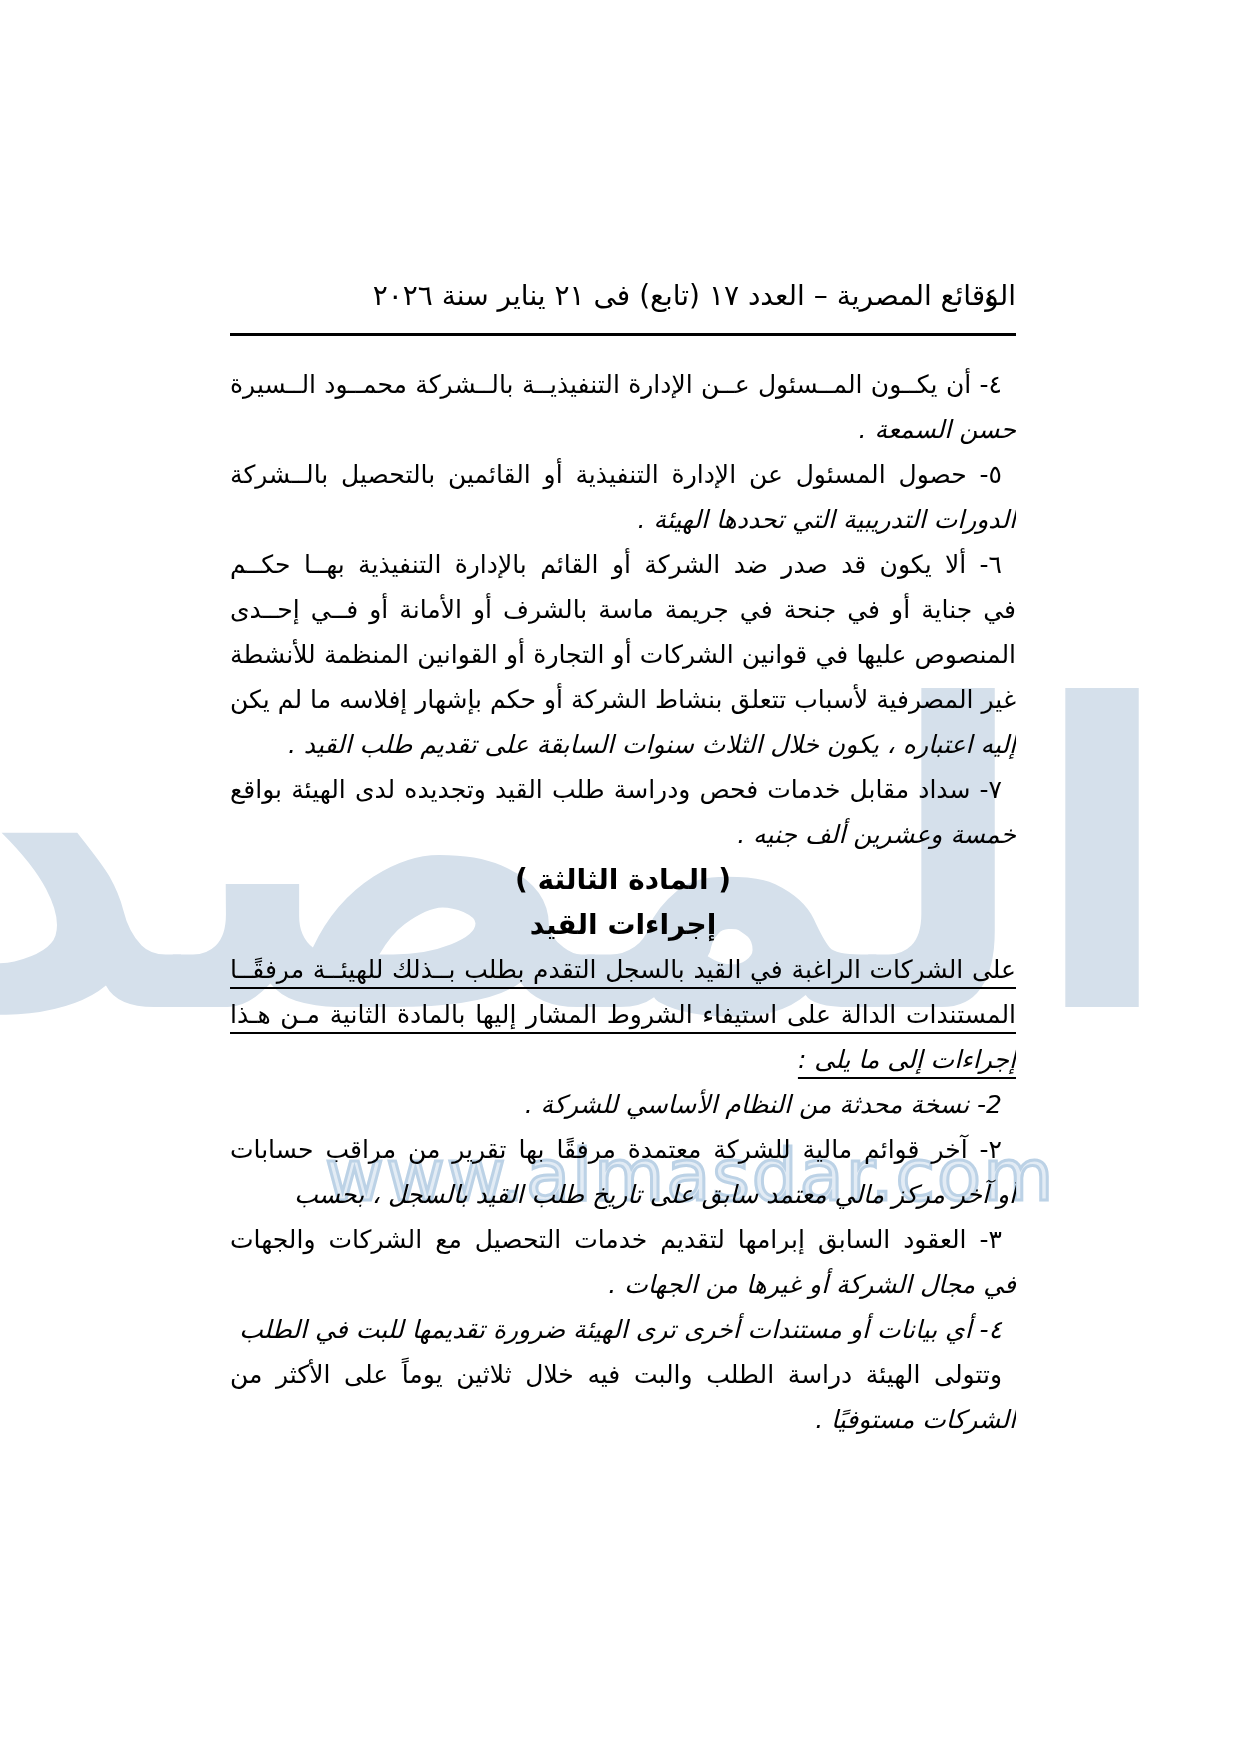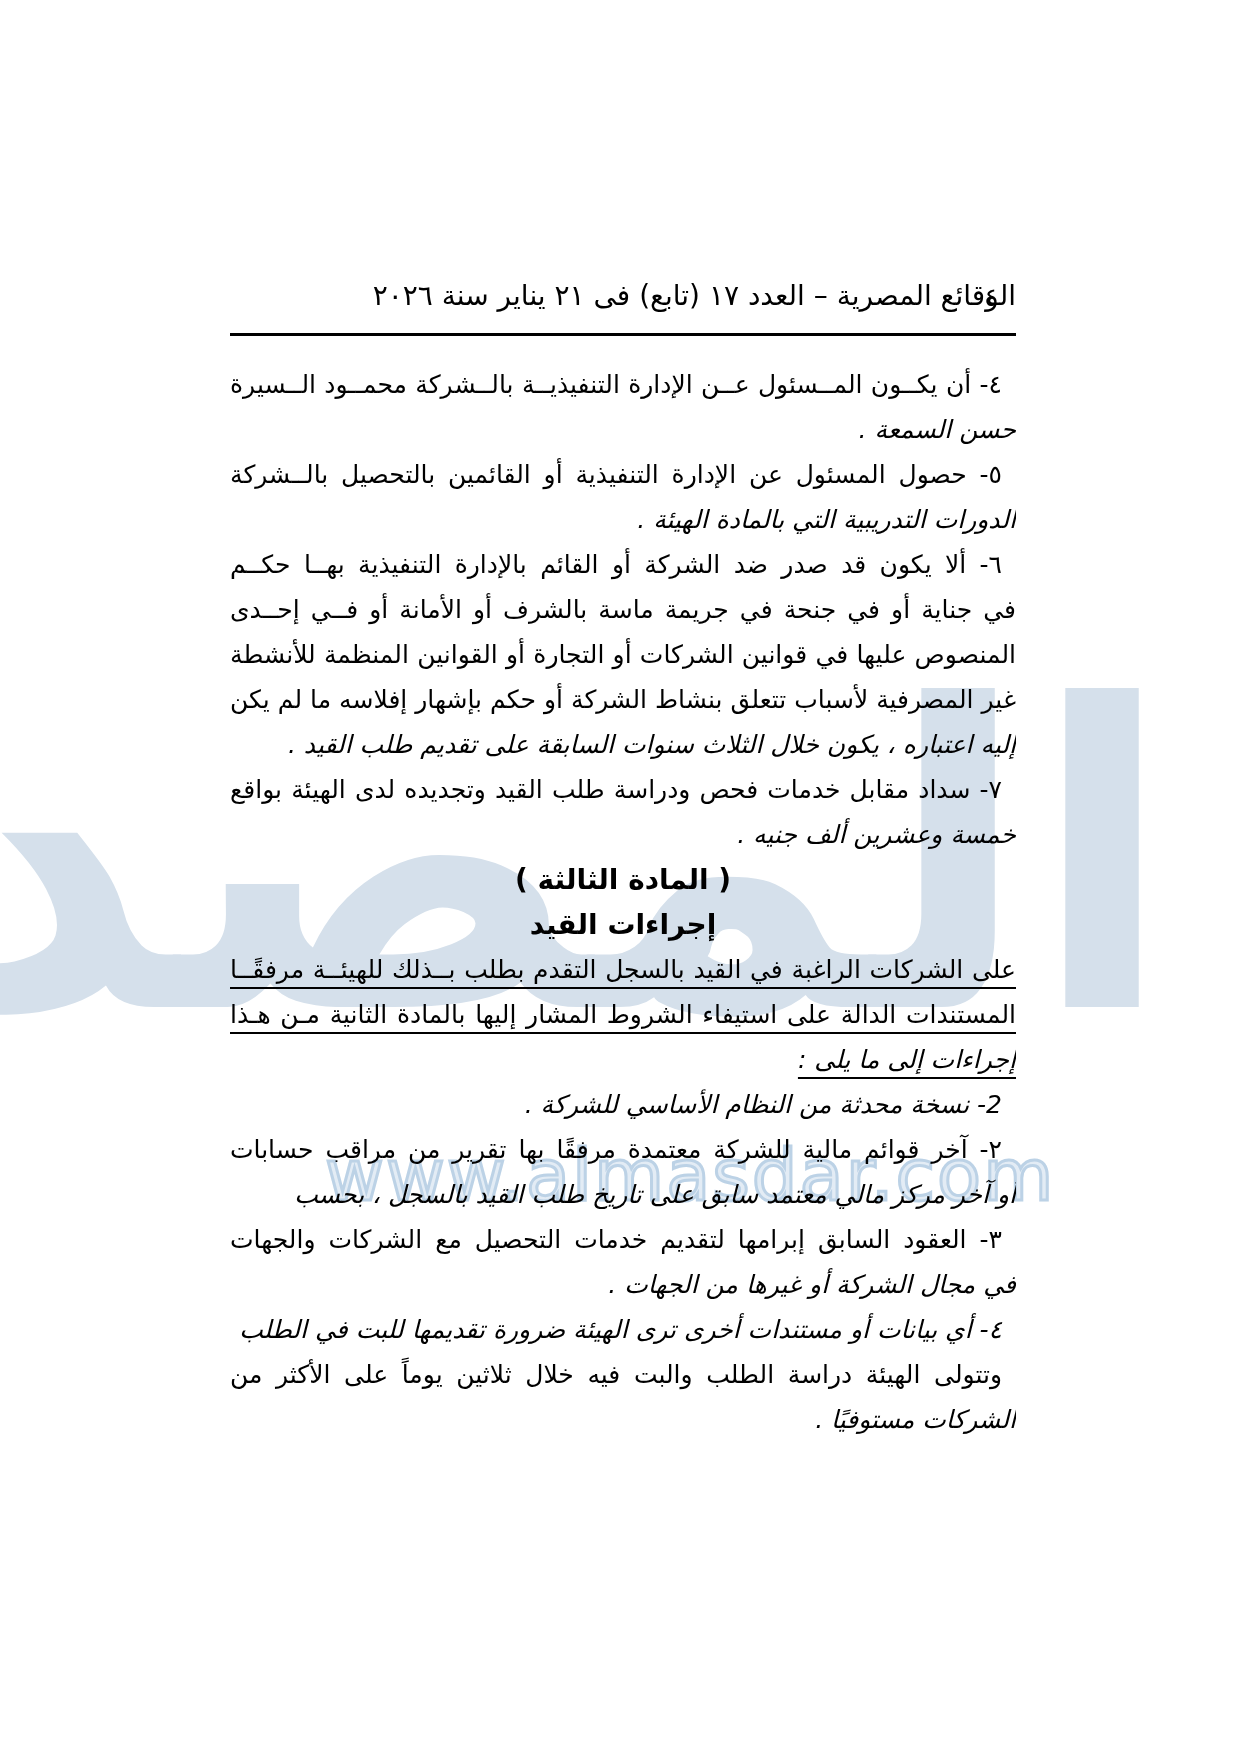--- a/index.html
+++ b/index.html
@@ -108,21 +108,21 @@
   <div class="header">
     <span>الوقائع المصرية – العدد ١٧ (تابع) فى ٢١ يناير سنة ٢٠٢٦</span>
     <span class="page-number">٤</span>
   </div>
   <div class="header-rule"></div>
 
   <div class="content">
     <p class="ln jfy indent">٤- أن يكــون المــسئول عــن الإدارة التنفيذيــة بالــشركة محمــود الــسيرة ،</p>
     <p class="ln rt">حسن السمعة .</p>
     <p class="ln jfy indent">٥- حصول المسئول عن الإدارة التنفيذية أو القائمين بالتحصيل بالــشركة علــى</p>
-    <p class="ln rt">الدورات التدريبية التي بالمادة الهيئة .</p>
+    <p class="ln rt">الدورات التدريبية التي تحددها الهيئة .</p>
     <p class="ln jfy indent">٦- ألا يكون قد صدر ضد الشركة أو القائم بالإدارة التنفيذية بهــا حكــم نهــائي</p>
     <p class="ln jfy">في جناية أو في جنحة في جريمة ماسة بالشرف أو الأمانة أو فــي إحــدى الجــرائم</p>
     <p class="ln jfy">المنصوص عليها في قوانين الشركات أو التجارة أو القوانين المنظمة للأنشطة الماليــة</p>
     <p class="ln jfy">غير المصرفية لأسباب تتعلق بنشاط الشركة أو حكم بإشهار إفلاسه ما لم يكن قــد رد</p>
     <p class="ln rt">إليه اعتباره ، يكون خلال الثلاث سنوات السابقة على تقديم طلب القيد .</p>
     <p class="ln jfy indent">٧- سداد مقابل خدمات فحص ودراسة طلب القيد وتجديده لدى الهيئة بواقع مبلغ</p>
     <p class="ln rt">خمسة وعشرين ألف جنيه .</p>
     <p class="ln ctr hd">( المادة الثالثة )</p>
     <p class="ln ctr hd">إجراءات القيد</p>
     <p class="ln jfy ul">على الشركات الراغبة في القيد بالسجل التقدم بطلب بــذلك للهيئــة مرفقًــا بــه</p>

